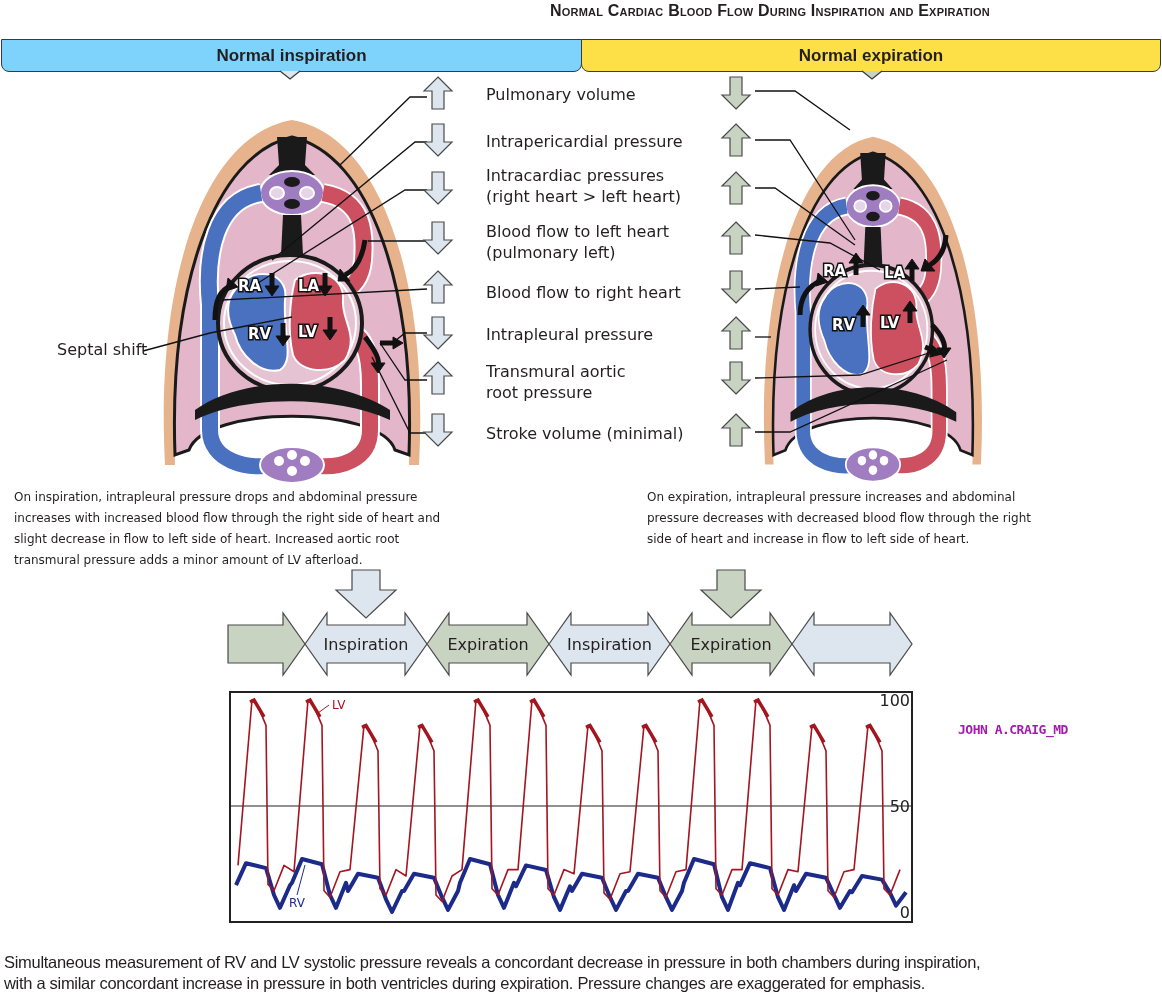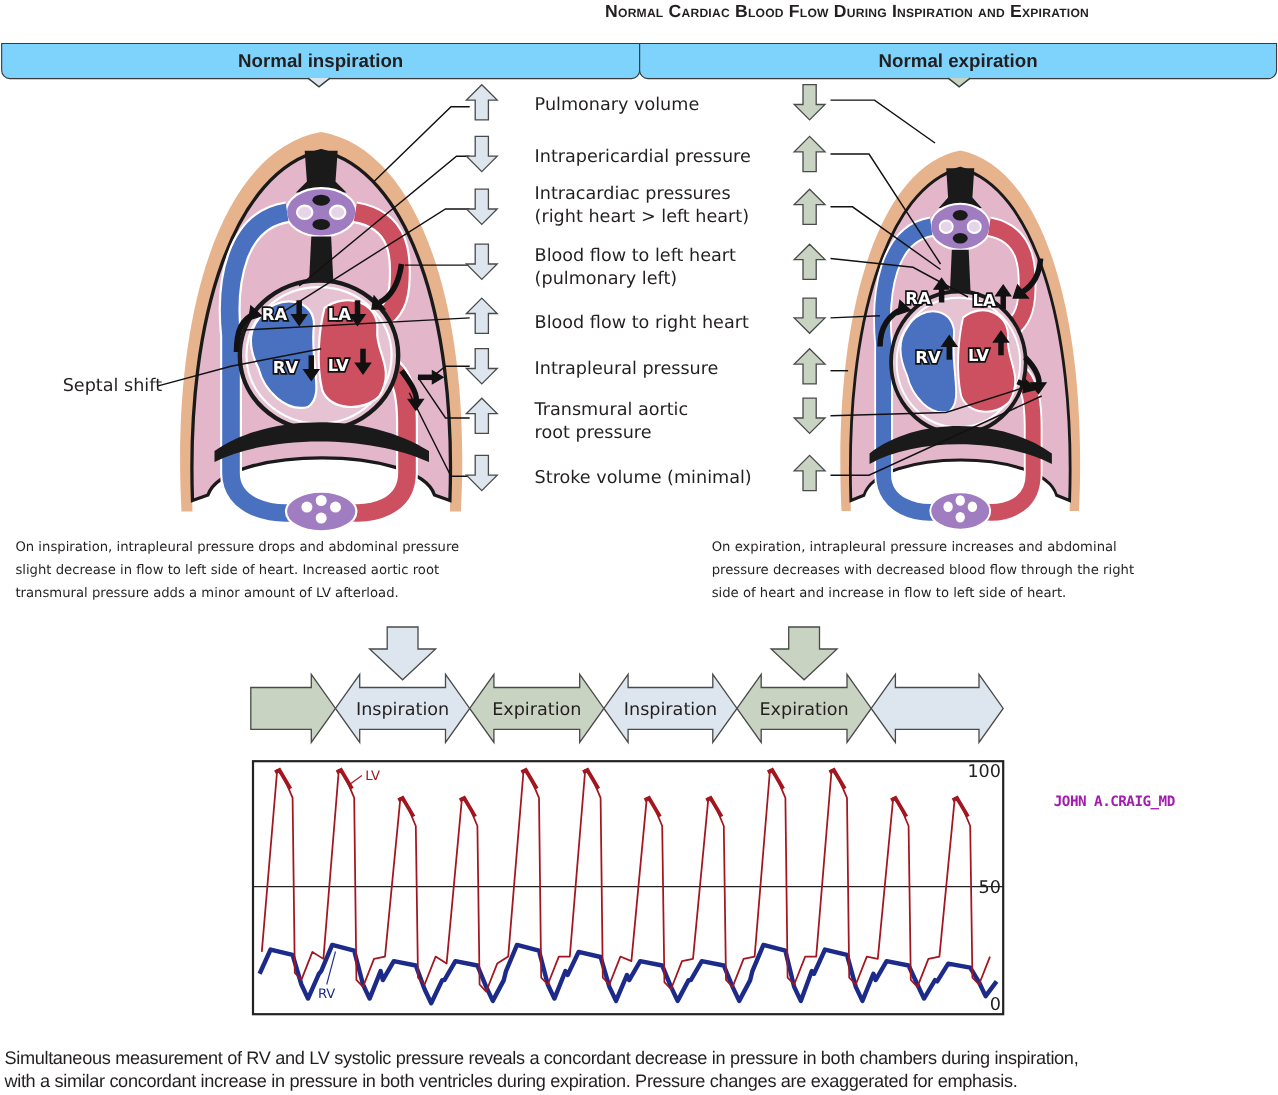--- a/index.html
+++ b/index.html
@@ -2,21 +2,21 @@
 <html><head>
 <meta charset="utf-8">
 <style>
   * { box-sizing: border-box; margin: 0; padding: 0; }
   html, body { width: 1162px; height: 995px; background: #ffffff; overflow: hidden; }
   body { position: relative; font-family: "DejaVu Sans", sans-serif; color: #231f20; }
   .abs { position: absolute; }
   .title { left: 0; top: 2px; width: 990px; text-align: right; font-family: "Liberation Sans", sans-serif; font-size: 16px; font-weight: bold; font-variant: small-caps; letter-spacing: 0.2px; }
   .phase-header { top: 39px; height: 33px; border: 1.5px solid #3a3a3a; display: flex; align-items: center; justify-content: center; font-family: "Liberation Sans", sans-serif; font-weight: bold; font-size: 17px; }
   .ph-insp { left: 1px; width: 581px; background: #7dd3fc; border-radius: 0 0 8px 8px; }
-  .ph-exp { left: 581px; width: 580px; background: #7dd3fc; border-radius: 0 0 8px 8px; }
+  .ph-exp { left: 581px; width: 580px; background: #fde047; border-radius: 0 0 8px 8px; }
   .feature { left: 486px; font-size: 16px; line-height: 21px; color: #231f20; }
   .caption { font-size: 12px; line-height: 21px; color: #231f20; }
   .bottom-caption { left: 4px; top: 952px; width: 1158px; font-family: "Liberation Sans", sans-serif; font-size: 16.5px; line-height: 21px; letter-spacing: -0.3px; }
   .septal { left: 57px; top: 340px; font-size: 16px; }
   .credit { left: 958px; top: 722px; font-family: "DejaVu Sans Mono", monospace; font-weight: bold; color: #a21caf; font-size: 13px; letter-spacing: -0.5px; }
   svg text { font-family: "DejaVu Sans", sans-serif; }
 </style>
 </head>
 <body>
 
@@ -191,20 +191,21 @@
 <div class="abs feature" style="top:361px;">
     <div>Transmural aortic</div>
     <div>root pressure</div>
   </div>
 <div class="abs feature" style="top:423px;"><span>Stroke volume (minimal)</span></div>
 
 <div class="abs septal">Septal shift</div>
 
 <div class="abs caption" style="left:14px;top:487px;width:590px;">
   <div>On inspiration, intrapleural pressure drops and abdominal pressure</div>
+  <div>increases with increased blood flow through the right side of heart and</div>
   <div>slight decrease in flow to left side of heart. Increased aortic root</div>
   <div>transmural pressure adds a minor amount of  LV afterload.</div>
 </div>
 <div class="abs caption" style="left:647px;top:487px;width:515px;">
   <div>On expiration, intrapleural pressure increases and abdominal</div>
   <div>pressure decreases with decreased blood flow through the right</div>
   <div>side of heart and increase in flow to left side of heart.</div>
 </div>
 
 <svg class="abs" style="left:220px;top:568px;" width="700" height="115" id="phase-strip">

